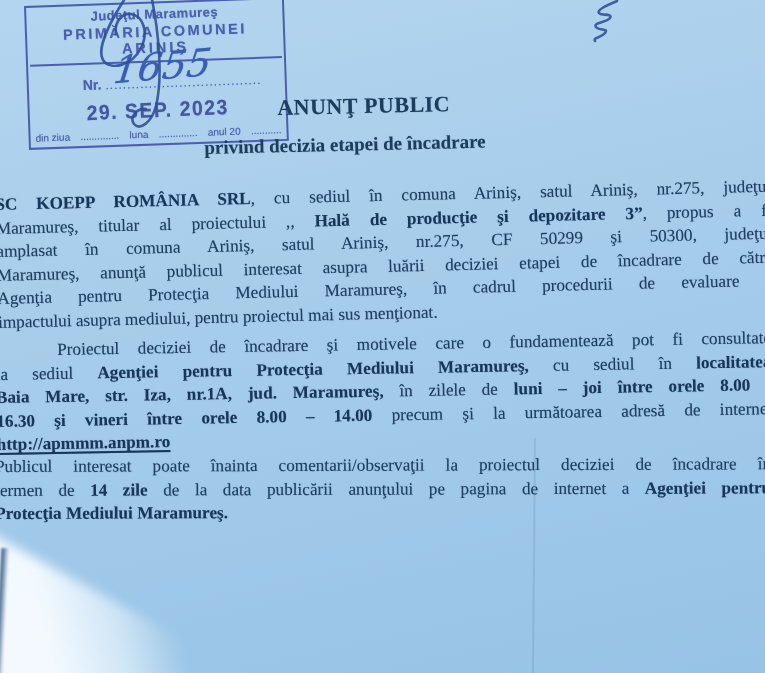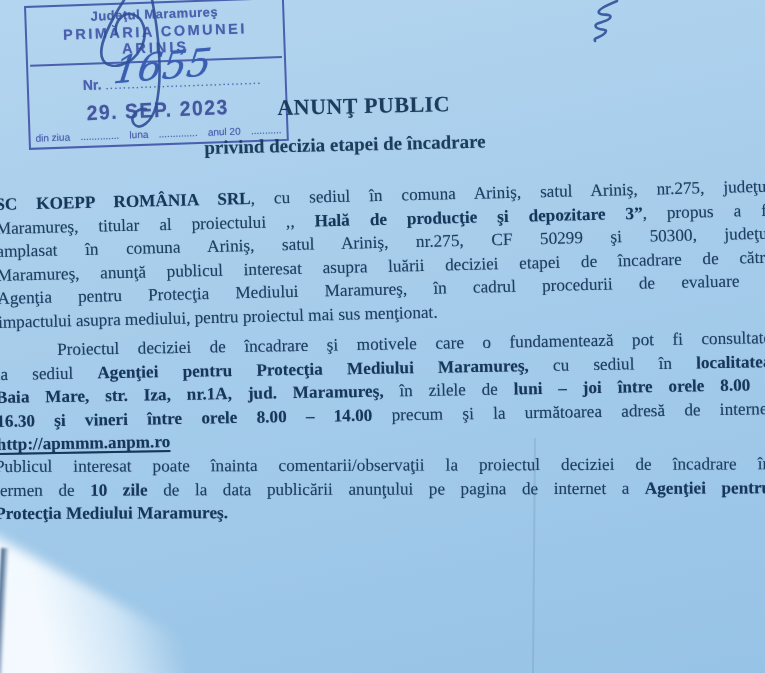--- a/index.html
+++ b/index.html
@@ -132,21 +132,21 @@
       </div>
       <div class="para para-1">
         <div class="line" style="text-indent: 62px;"><span>Proiectul deciziei de încadrare şi motivele care o fundamentează pot fi consultate</span></div>
         <div class="line"><span>la sediul </span><span class="b">Agenţiei pentru Protecţia Mediului Maramureş,</span><span> cu sediul în </span><span class="b">localitatea</span></div>
         <div class="line"><span class="b">Baia Mare, str. Iza, nr.1A, jud. Maramureş,</span><span> în zilele de </span><span class="b">luni – joi între orele 8.00 -</span></div>
         <div class="line"><span class="b">16.30 şi vineri între orele 8.00 – 14.00</span><span> precum şi la următoarea adresă de internet</span></div>
         <div class="line no-just"><span class="b u">http://apmmm.anpm.ro</span></div>
       </div>
       <div class="para para-2">
         <div class="line"><span>Publicul interesat poate înainta comentarii/observaţii la proiectul deciziei de încadrare în</span></div>
-        <div class="line"><span>termen de </span><span class="b">10 zile</span><span> de la data publicării anunţului pe pagina de internet a </span><span class="b">Agenţiei pentru</span></div>
+        <div class="line"><span>termen de </span><span class="b">14 zile</span><span> de la data publicării anunţului pe pagina de internet a </span><span class="b">Agenţiei pentru</span></div>
         <div class="line no-just"><span class="b">Protecţia Mediului Maramureş.</span></div>
       </div>
     </div>
 
   <svg class="ink-overlay" viewBox="0 0 765 673" xmlns="http://www.w3.org/2000/svg">
     <g stroke="#2d4f96" stroke-width="2.6" fill="none" stroke-linecap="round" opacity="0.88">
       <path d="M128,-6 C112,18 96,48 103,60 C110,71 132,66 141,48 C149,32 143,16 131,14 C122,13 114,22 116,34"></path>
       <path d="M150,-10 C159,30 163,78 156,106 C152,122 140,131 134,124 C129,117 137,108 146,109"></path>
       <path d="M617,1 C605,6 597,10 599,13 C601,16 613,13 610,18 C606,23 593,22 596,27 C599,31 609,28 605,33 C601,38 593,37 595,41"></path>
     </g>

